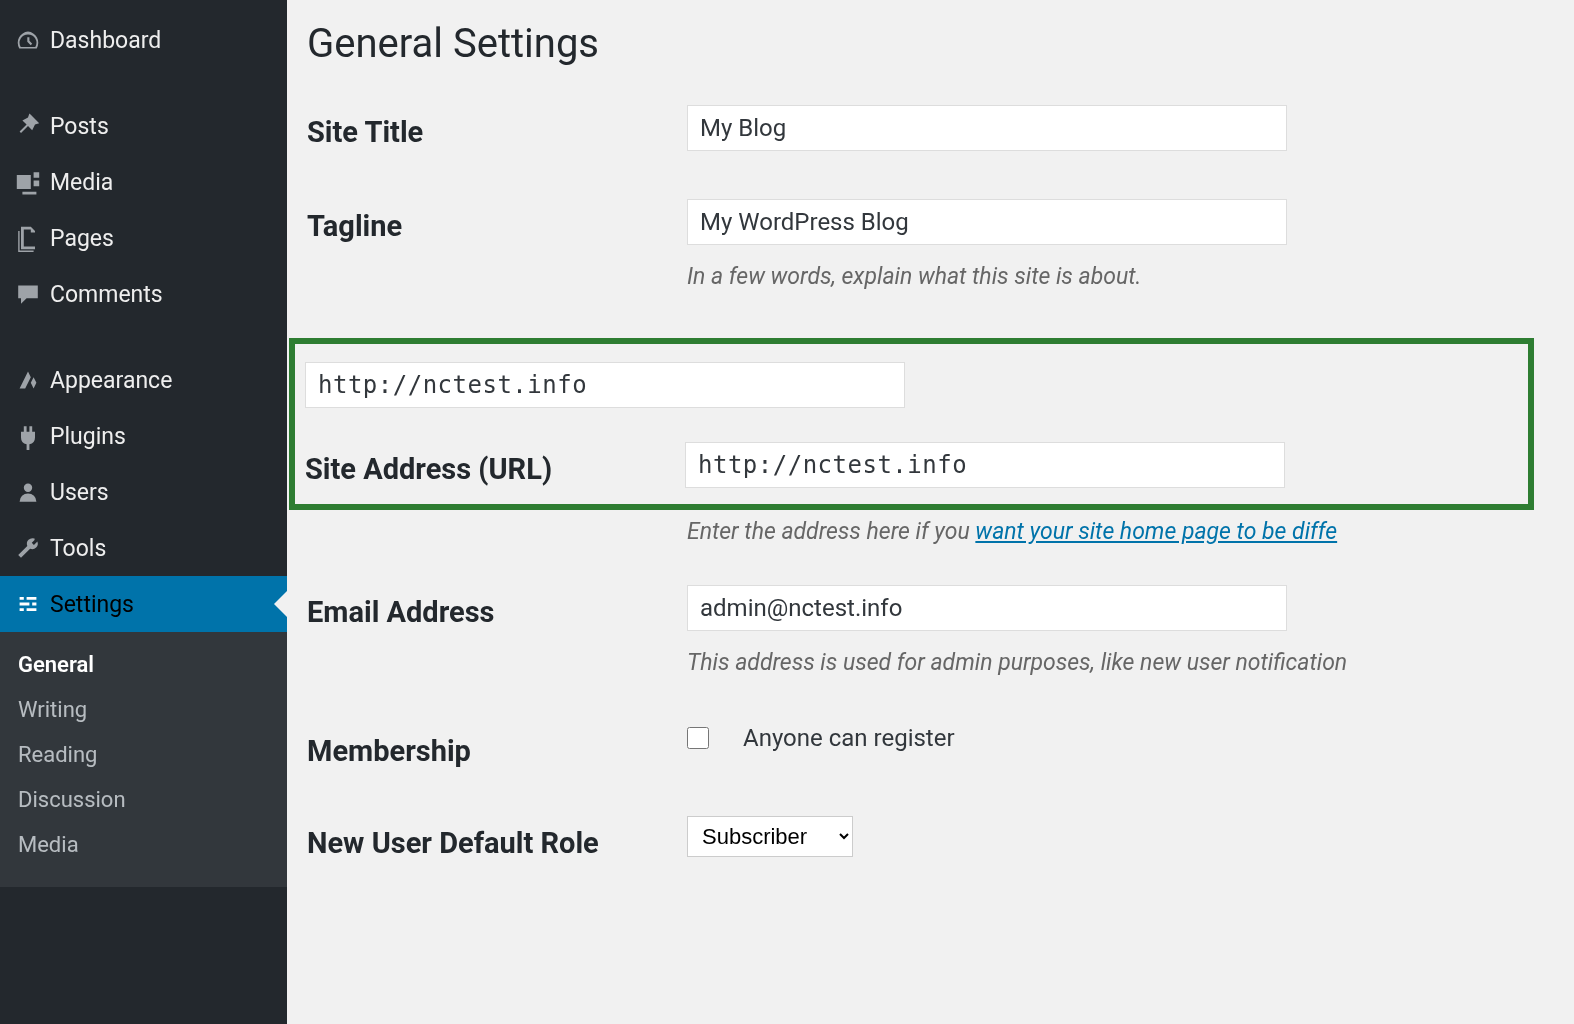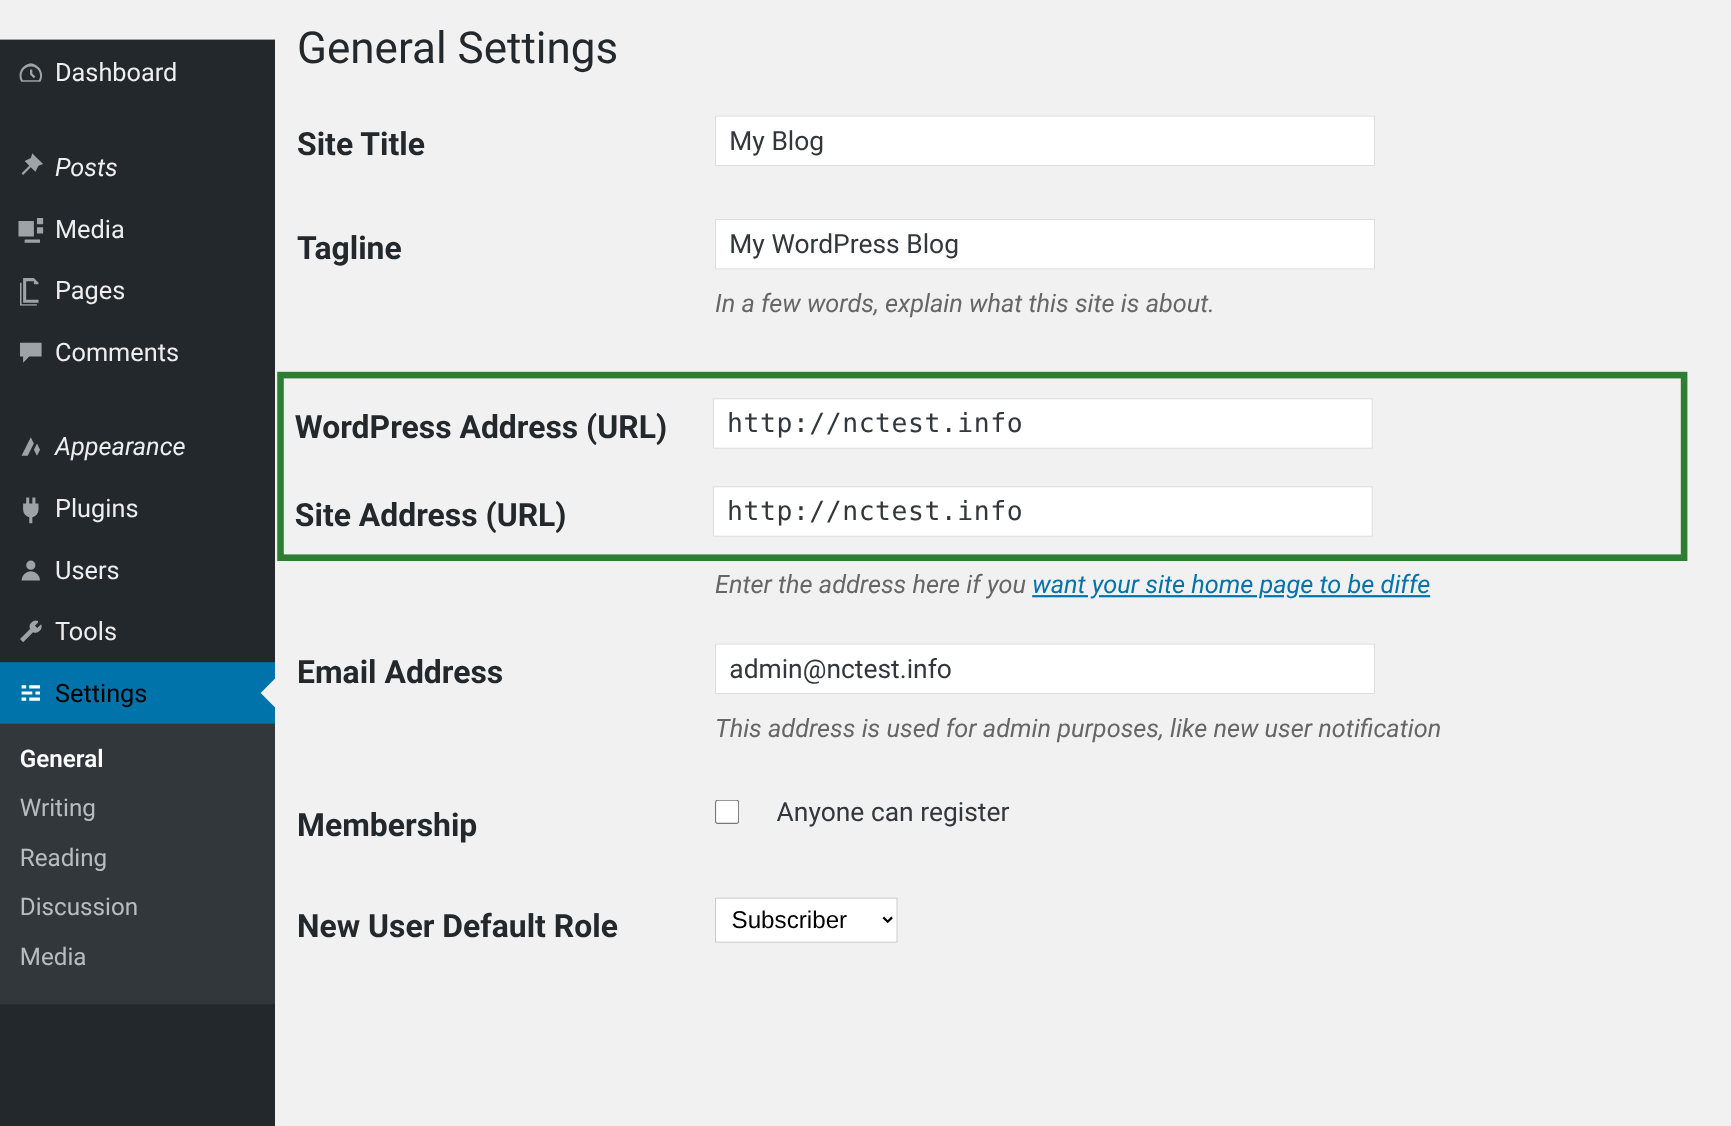--- a/index.html
+++ b/index.html
@@ -5,39 +5,37 @@
 * { margin: 0; padding: 0; box-sizing: border-box; }
 body {
   font-family: -apple-system, BlinkMacSystemFont, "Segoe UI", Roboto, Oxygen-Sans, Ubuntu, Cantarell, "Helvetica Neue", sans-serif;
   background: #f1f1f1;
   width: 1574px;
   height: 1024px;
   overflow: hidden;
   display: flex;
 }
 .sidebar {
-  width: 250px;
+  width: 287px;
   background: #23282d;
   color: #eee;
   flex-shrink: 0;
-  padding-top: 2px;
-  margin-top: 36px;
+  padding-top: 12px;
 }
 .sidebar-item {
   display: flex;
   align-items: center;
   padding: 14px 14px;
   font-size: 23px;
   color: #eee;
   cursor: pointer;
   position: relative;
 }
 .sidebar-item.spacer-above {
   margin-top: 30px;
-  font-style: italic;
 }
 .sidebar-item.active {
   background: #0073aa;
   color: #000000;
 }
 .sidebar-item.active::after {
   content: "";
   position: absolute;
   right: -1px;
   top: 50%;
@@ -285,21 +283,20 @@
     <div class="form-row">
       <div class="form-label">Tagline</div>
       <div class="form-field">
         <input type="text" value="My WordPress Blog" style="">
         <p class="help-text">In a few words, explain what this site is about.</p>
       </div>
     </div>
 
     <div class="highlight-box">
       <div class="form-row">
-        <div class="form-label">WordPress Address (URL)</div>
         <div class="form-field">
           <input type="text" class="mono" value="http://nctest.info" style="">
         </div>
       </div>
       <div class="form-row">
         <div class="form-label">Site Address (URL)</div>
         <div class="form-field">
           <input type="text" class="mono" value="http://nctest.info" style="">
         </div>
       </div>

